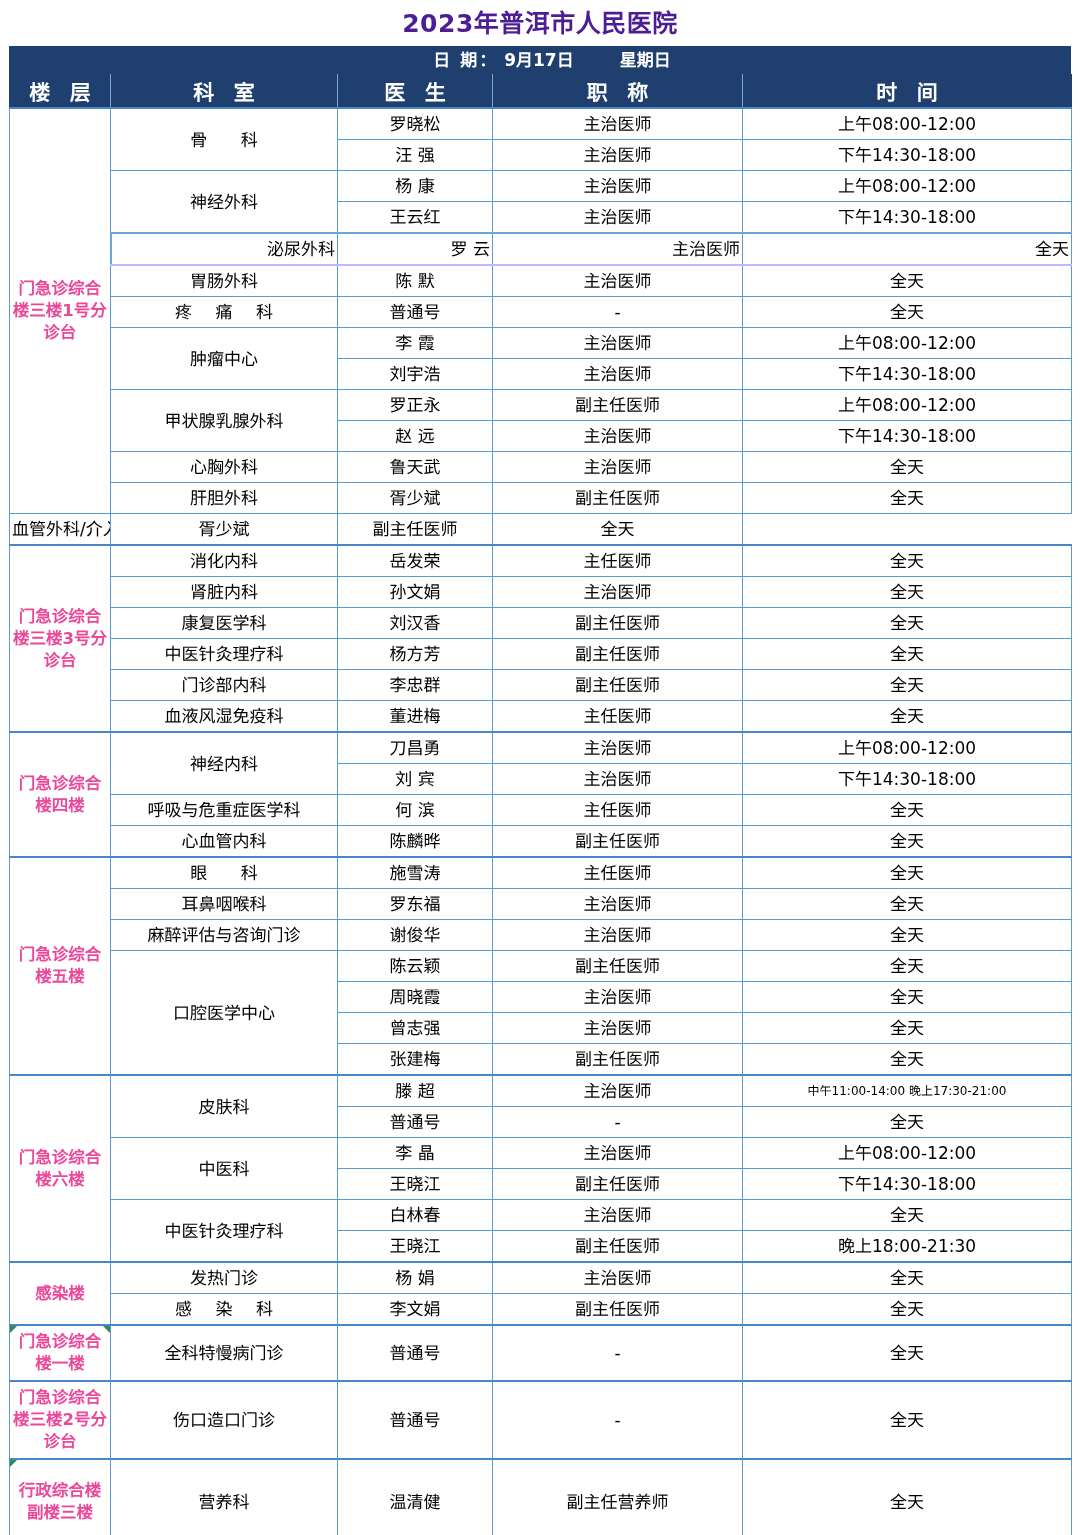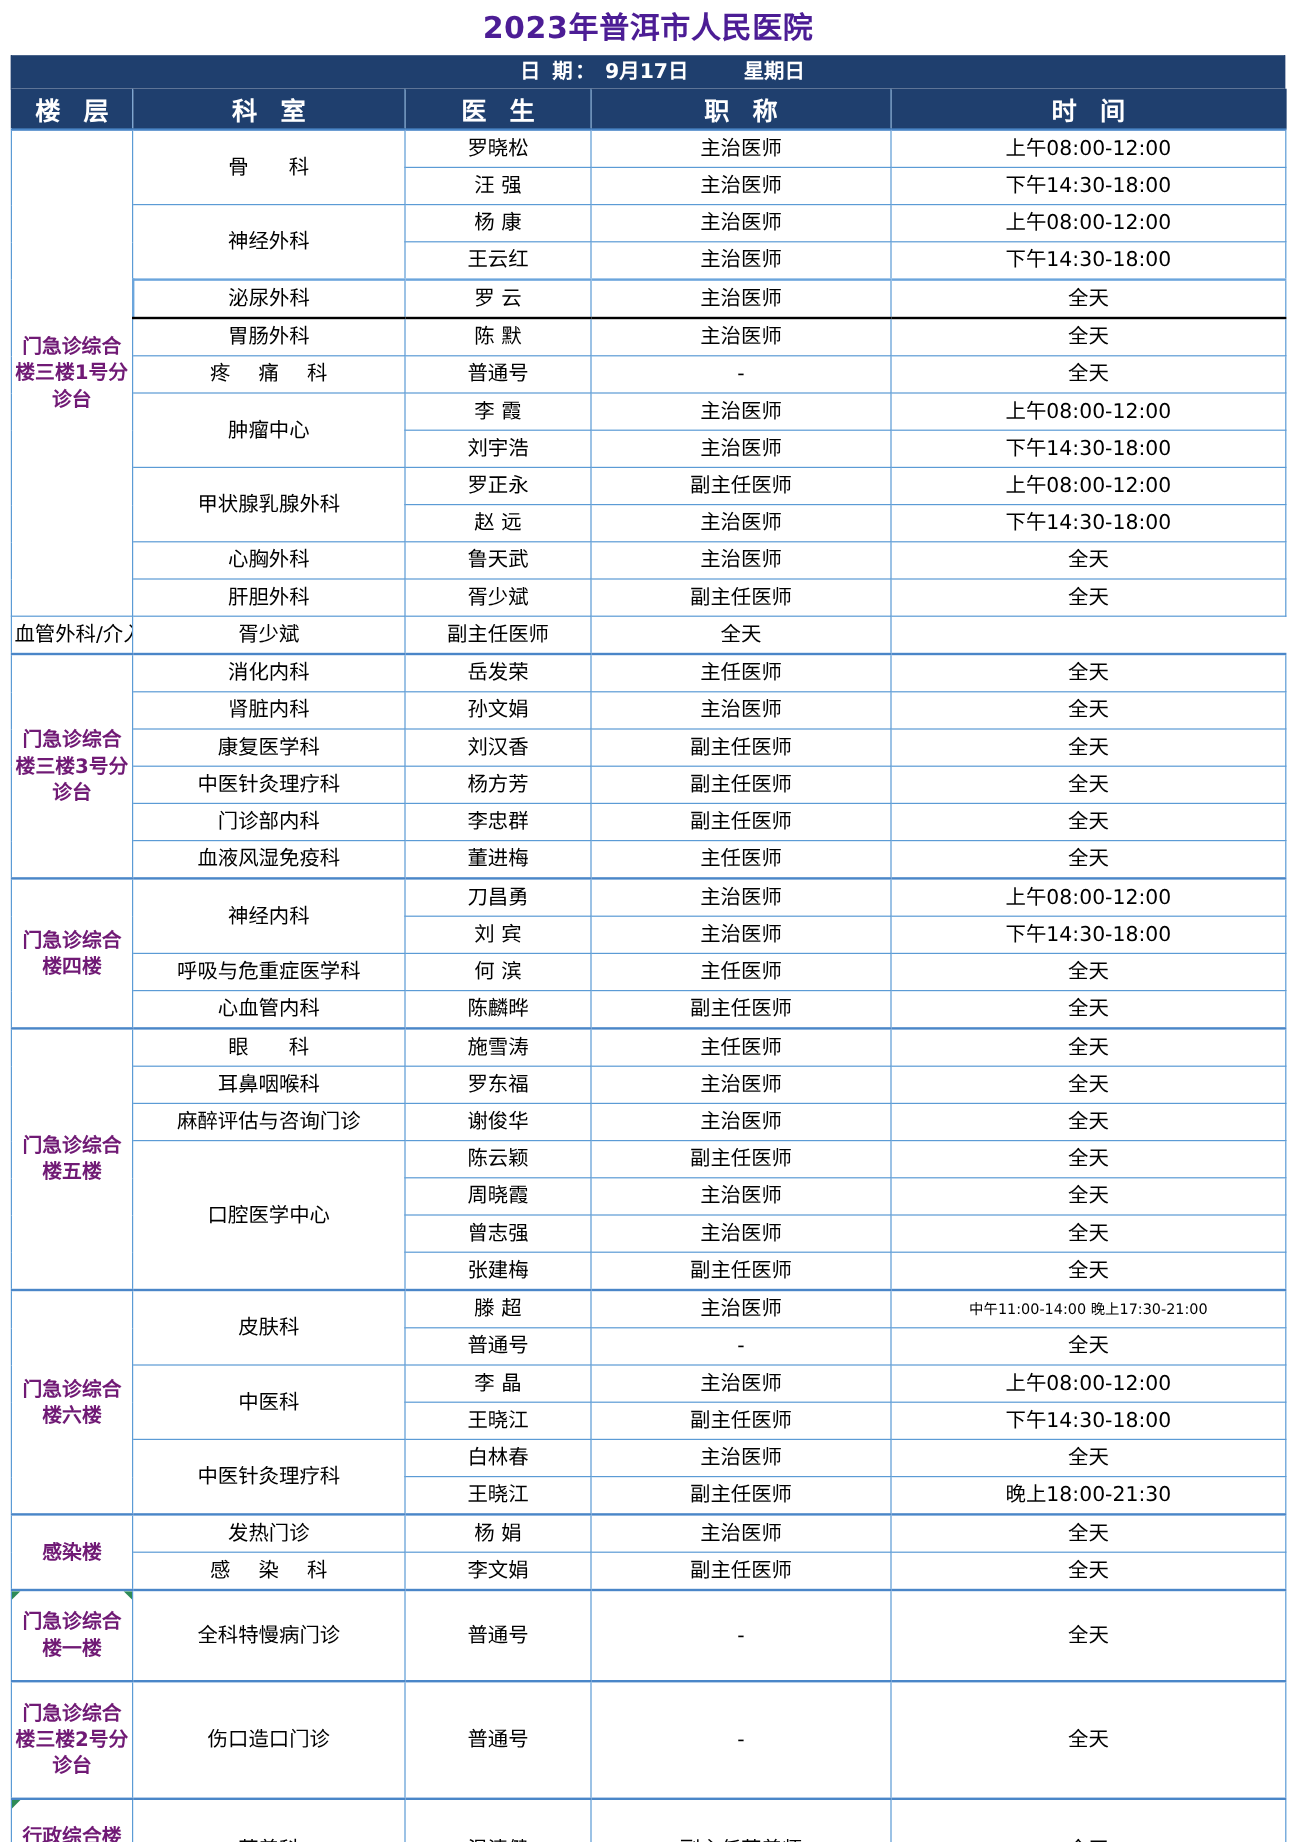--- a/index.html
+++ b/index.html
@@ -100,40 +100,40 @@
     font-size: 17px;
     color: #000000;
     height: 30px;
     line-height: 20px;
     white-space: nowrap;
     overflow: hidden;
   }
 
   
   td.floor {
-    color: #701a75;
+    color: #ec4899;
     font-weight: bold;
     font-size: 16.5px;
     line-height: 22px;
     white-space: normal;
     word-break: break-all;
     letter-spacing: 0px;
-    padding: 15px 1px;
+    padding: 5px 1px;
   }
 
   td.dept { font-size: 17px; }
   td.sp2  { letter-spacing: 14px; text-indent: 14px; }
   td.sp3  { letter-spacing: 9px;  text-indent: 9px;  }
   td.dash { font-size: 17px; }
 
   
   tr.group-top > td { border-top: 2px solid #4a86c8; }
 
   
-  tr.hl > td { border-top: 2px solid #6ba5dc; border-bottom: 2px solid #000000; }
+  tr.hl > td { border-top: 2px solid #6ba5dc; border-bottom: 2px solid #c4b5fd; text-align: right; }
   tr.hl > td.dept { border-left: 2px solid #6ba5dc; }
 
   
   td.marker { position: relative; }
   td.marker::before,
   td.marker::after {
     content: "";
     position: absolute;
     top: 0;
     width: 0; height: 0;

